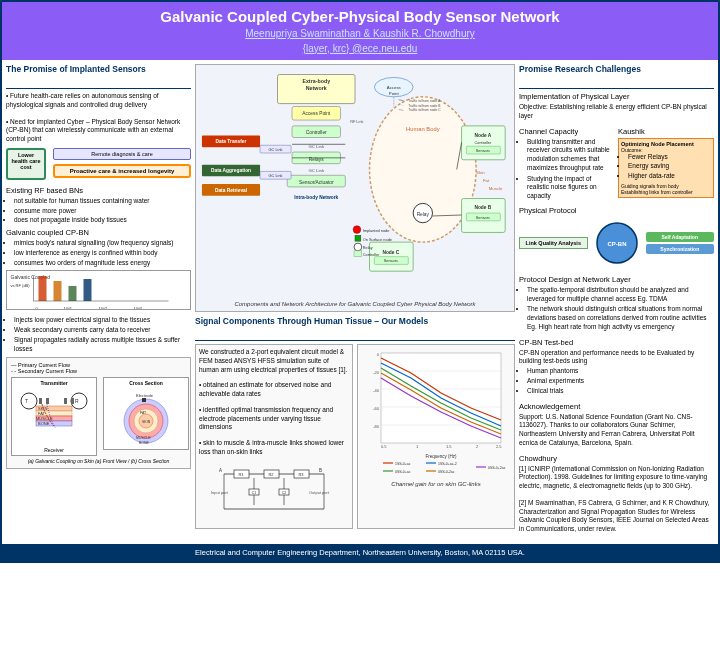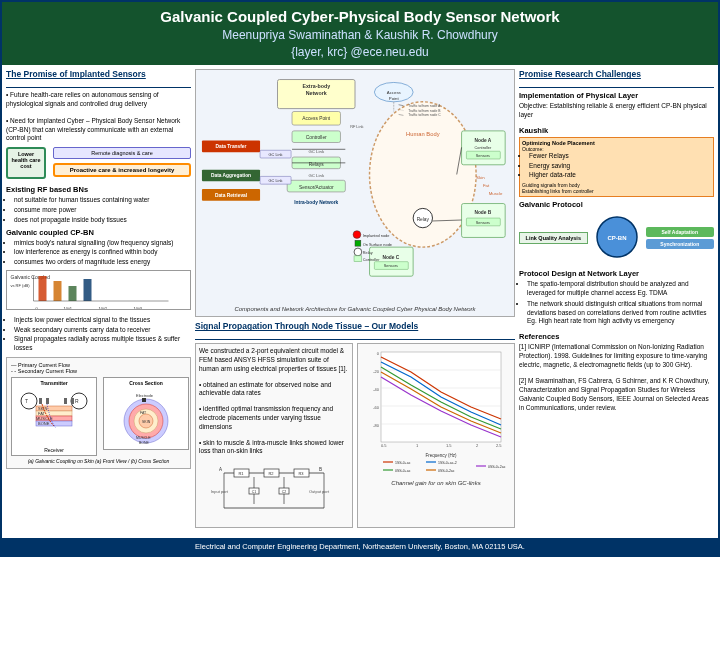--- a/index.html
+++ b/index.html
@@ -10,34 +10,35 @@
       font-size: 7px;
       background: #fff;
       color: #000;
     }
     .poster {
       width: 720px;
       background: #fff;
       border: 2px solid #003366;
     }
     .header {
-      background: #14532d;
+      background: #8b5cf6;
       color: #fff;
       text-align: center;
       padding: 6px 10px 4px;
     }
     .header h1 {
       font-size: 15px;
       font-weight: bold;
       color: #fff;
       margin-bottom: 2px;
     }
     .header p {
-      font-size: 12px;
+      font-size: 10px;
       color: #cce0ff;
+      text-decoration: underline;
     }
     .main-content {
       display: flex;
       flex-direction: row;
       padding: 4px;
       gap: 4px;
     }
     .left-col {
       width: 185px;
       flex-shrink: 0;
@@ -49,41 +50,40 @@
     .right-col {
       width: 195px;
       flex-shrink: 0;
     }
     .section-title {
       font-size: 8.5px;
       font-weight: bold;
       color: #003366;
       border-bottom: 1px solid #003366;
       margin-bottom: 3px;
-      padding-bottom: 8px;
-      text-decoration: underline;
+      padding-bottom: 14px;
     }
     .section {
       margin-bottom: 6px;
     }
     p, li {
       font-size: 6.5px;
       line-height: 1.35;
       margin-bottom: 1px;
     }
     ul {
       padding-left: 8px;
       margin-bottom: 2px;
     }
     li {
       margin-bottom: 1px;
     }
     .subsection-title {
       font-size: 7.5px;
-      font-weight: bold;
+      font-weight: normal;
       color: #000;
       margin-top: 3px;
       margin-bottom: 2px;
     }
     .diagram-caption {
       font-size: 6px;
       text-align: center;
       color: #333;
       margin-top: 2px;
       font-style: italic;
@@ -384,21 +384,21 @@
 
           <rect x="62" y="75" width="32" height="8" rx="1" fill="#e8e8ff" stroke="#6666aa" stroke-width="0.5"></rect>
           <text x="78" y="81" font-size="4" fill="#333" text-anchor="middle">GC Link</text>
           <rect x="62" y="102" width="32" height="8" rx="1" fill="#e8e8ff" stroke="#6666aa" stroke-width="0.5"></rect>
           <text x="78" y="108" font-size="4" fill="#333" text-anchor="middle">GC Link</text>
         </svg>
         <div class="diagram-caption">Components and Network Architecture for Galvanic Coupled Cyber Physical Body Network</div>
       </div>
 
       <div class="section">
-        <div class="section-title">Signal Propagation Through Node Tissue – Our Models</div>
+        <div class="section-title">Signal Components Through Human Tissue – Our Models</div>
         <div class="signal-diagram">
 
           <div class="circuit-box">
             <p>We constructed a 2-port equivalent circuit model &amp; FEM based ANSYS HFSS simulation suite of human arm using electrical properties of tissues [1].</p>
             <br>
             <p>• <span>obtained an estimate for observed noise and achievable data rates</span></p>
             <br>
             <p>• <span>identified optimal transmission frequency and electrode placements under varying tissue dimensions</span></p>
             <br>
             <p>• <span>skin to muscle &amp; intra-muscle links showed lower loss than on-skin links</span></p>
@@ -482,39 +482,46 @@
 
     <div class="right-col">
 
       <div class="section">
         <div class="section-title">Promise Research Challenges</div>
 
         <div class="subsection-title">Implementation of Physical Layer</div>
         <p>Objective: Establishing reliable &amp; energy efficient CP-BN physical layer</p>
 
         <div style="display:flex; gap:3px; margin-top:3px;">
+          <div style="flex:1;">
+            <div class="subsection-title">Channel Capacity</div>
+            <ul>
+              <li>Building transmitter and receiver circuits with suitable modulation schemes that maximizes throughput rate</li>
+              <li style="margin-top:2px;">Studying the impact of realistic noise figures on capacity</li>
+            </ul>
+          </div>
           <div style="flex:1;">
             <div class="subsection-title">Kaushik</div>
             <div style="background:#ffe0b2; border:1px solid #e67e22; padding:2px; font-size:5.5px;">
               <div style="font-weight:bold; font-size:5.5px;">Optimizing Node Placement</div>
               <div style="font-size:5px;">Outcome:</div>
               <ul style="padding-left:7px;">
                 <li>Fewer Relays</li>
                 <li>Energy saving</li>
                 <li>Higher data-rate</li>
               </ul>
               <div style="margin-top:2px; font-size:5px;">
                 <div>Guiding signals from body</div>
                 <div>Establishing links from controller</div>
               </div>
             </div>
           </div>
         </div>
 
-        <div class="subsection-title">Galvanic Protocol</div>
+        <div class="subsection-title">Physical Protocol</div>
         <div style="display:flex; gap:4px; align-items:center; margin: 3px 0;">
           <div style="flex:1;">
             <div style="background:#e8f4e8; border:1px solid #66aa66; padding:2px; font-size:5.5px; text-align:center; font-weight:bold;">Link Quality Analysis</div>
           </div>
           <div style="text-align:center;">
             <svg width="50" height="50" viewBox="0 0 50 50">
               <circle cx="25" cy="25" r="20" fill="#4a90d9" stroke="#003366" stroke-width="1.5"></circle>
               <text x="25" y="28" font-size="6" fill="#fff" text-anchor="middle" font-weight="bold">CP-BN</text>
             </svg>
           </div>
@@ -526,24 +533,37 @@
       </div>
 
       <div class="section">
         <div class="subsection-title">Protocol Design at Network Layer</div>
         <ul>
           <li>The spatio-temporal distribution should be analyzed and leveraged for multiple channel access Eg. TDMA</li>
           <li style="margin-top:2px;">The network should distinguish critical situations from normal deviations based on correlations derived from routine activities Eg. High heart rate from high activity vs emergency</li>
         </ul>
       </div>
 
-
-
-      <div class="section">
-        <div class="subsection-title">References</div>
+      <div class="section">
+        <div class="subsection-title">CP-BN Test-bed</div>
+        <p>CP-BN operation and performance needs to be Evaluated by building test-beds using</p>
+        <ul>
+          <li>Human phantoms</li>
+          <li>Animal experiments</li>
+          <li>Clinical trials</li>
+        </ul>
+      </div>
+
+      <div class="section">
+        <div class="subsection-title">Acknowledgement</div>
+        <p>Support: U.S. National Science Foundation (Grant No. CNS-1136027). Thanks to our collaborators Gunar Schirner, Northeastern University and Ferran Cabrera, Universitat Polit ecnica de Catalunya, Barcelona, Spain.</p>
+      </div>
+
+      <div class="section">
+        <div class="subsection-title">Chowdhury</div>
         <p>[1] ICNIRP (International Commission on Non-Ionizing Radiation Protection). 1998. Guidelines for limiting exposure to time-varying electric, magnetic, &amp; electromagnetic fields (up to 300 GHz).</p>
         <br>
         <p>[2] M Swaminathan, FS Cabrera, G Schirner, and K R Chowdhury, Characterization and Signal Propagation Studies for Wireless Galvanic Coupled Body Sensors, IEEE Journal on Selected Areas in Communications, under review.</p>
       </div>
 
     </div>
   </div>
 
   <div class="footer">
     <span>Electrical and Computer Engineering Department, Northeastern University, Boston, MA 02115 USA.</span>

